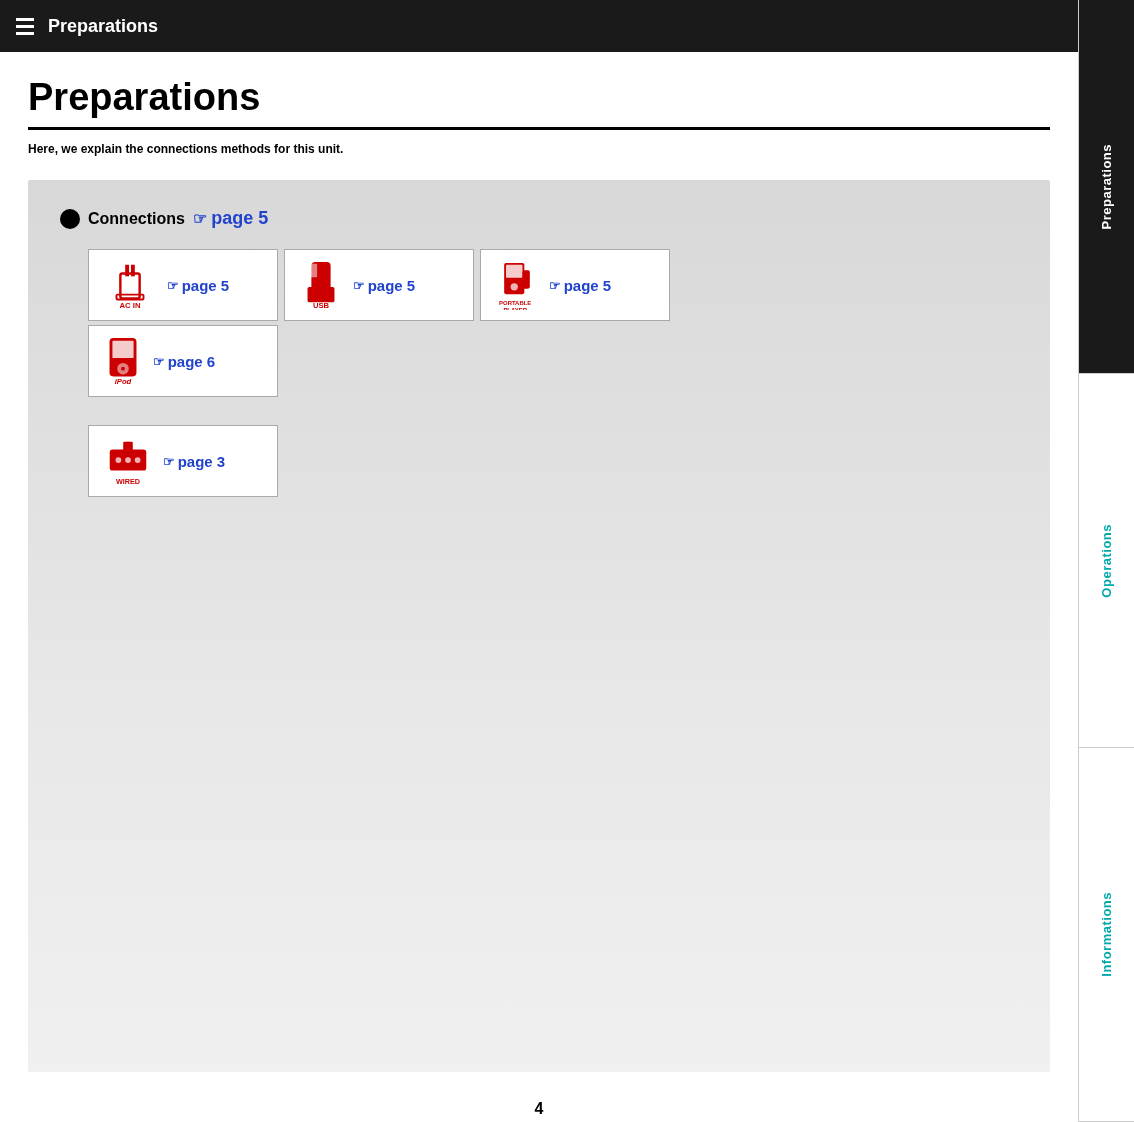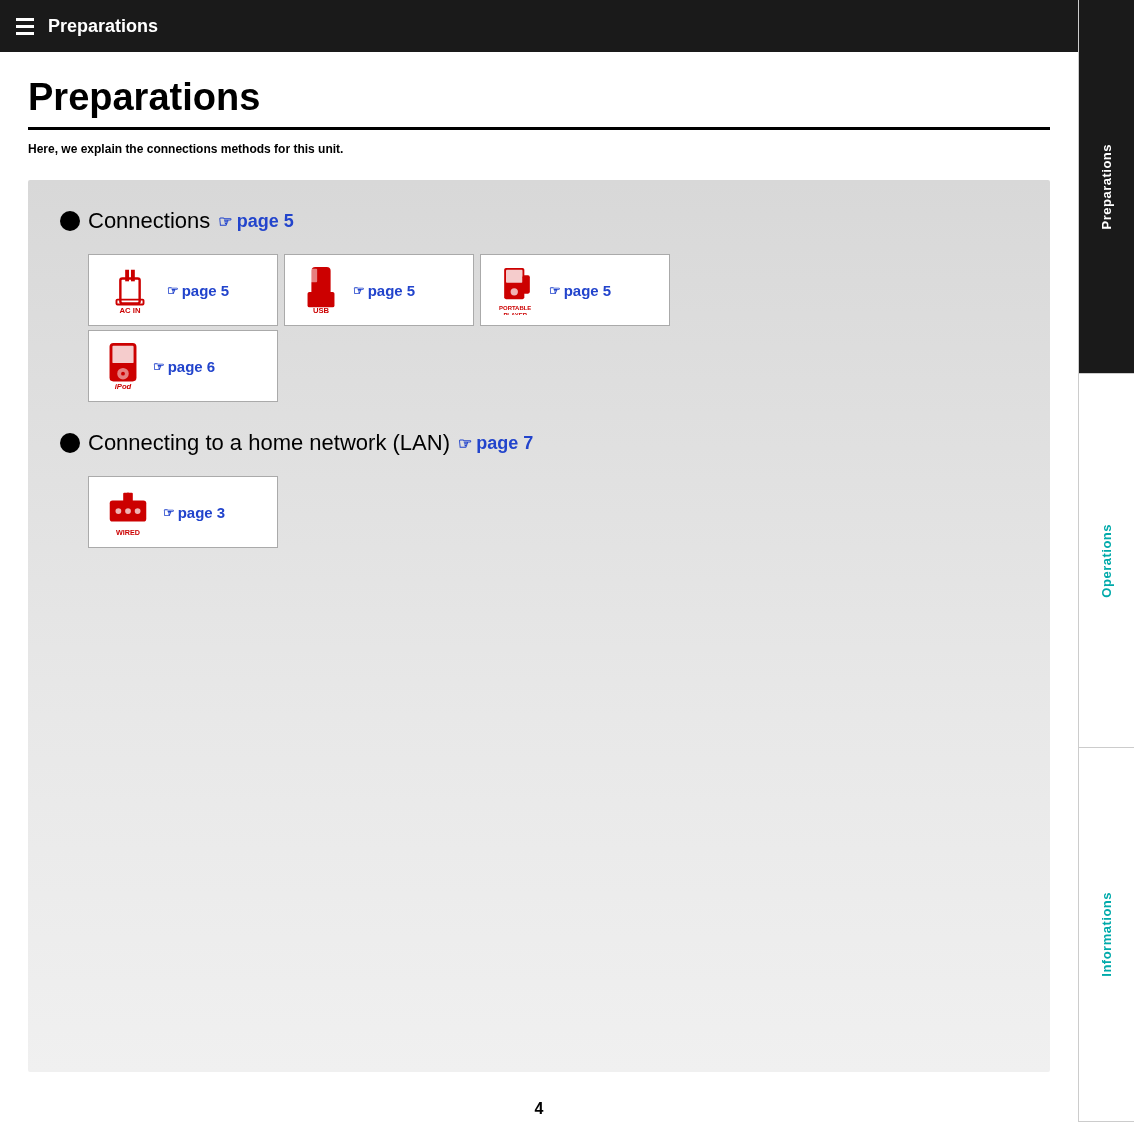--- a/index.html
+++ b/index.html
@@ -89,22 +89,22 @@
       margin-bottom: 20px;
     }
     .bullet-circle {
       width: 20px;
       height: 20px;
       background: #000;
       border-radius: 50%;
       flex-shrink: 0;
     }
     .section-title {
-      font-size: 22px;
-      font-weight: normal;
+      font-size: 16px;
+      font-weight: bold;
       color: #000;
     }
     .section-link {
       font-size: 18px;
       color: #2244cc;
       text-decoration: none;
       font-weight: bold;
       display: flex;
       align-items: center;
       gap: 4px;
@@ -363,25 +363,20 @@
                 <circle cx="20" cy="34" r="2" fill="#cc0000"></circle>
                 <text x="20" y="50" text-anchor="middle" font-size="8" font-weight="bold" fill="#cc0000" font-family="Arial" font-style="italic">iPod</text>
               </svg>
             </div>
             <a class="card-link" href="#page6">page 6</a>
           </div>
         </div>
       </div>
 
       <div class="section-gap">
-        <div class="section-heading">
-          <div class="bullet-circle"></div>
-          <span class="section-title">Connecting to a home network (LAN)</span>
-          <a class="section-link" href="#page7">page 7</a>
-        </div>
 
         <div class="cards-row">
 
 
           <div class="card">
             <div class="card-icon icon-wired">
               <svg width="50" height="52" viewBox="0 0 50 52">
 
                 <rect x="6" y="14" width="38" height="22" rx="3" fill="#cc0000"></rect>
                 <circle cx="15" cy="25" r="3" fill="#fff" opacity="0.7"></circle>

